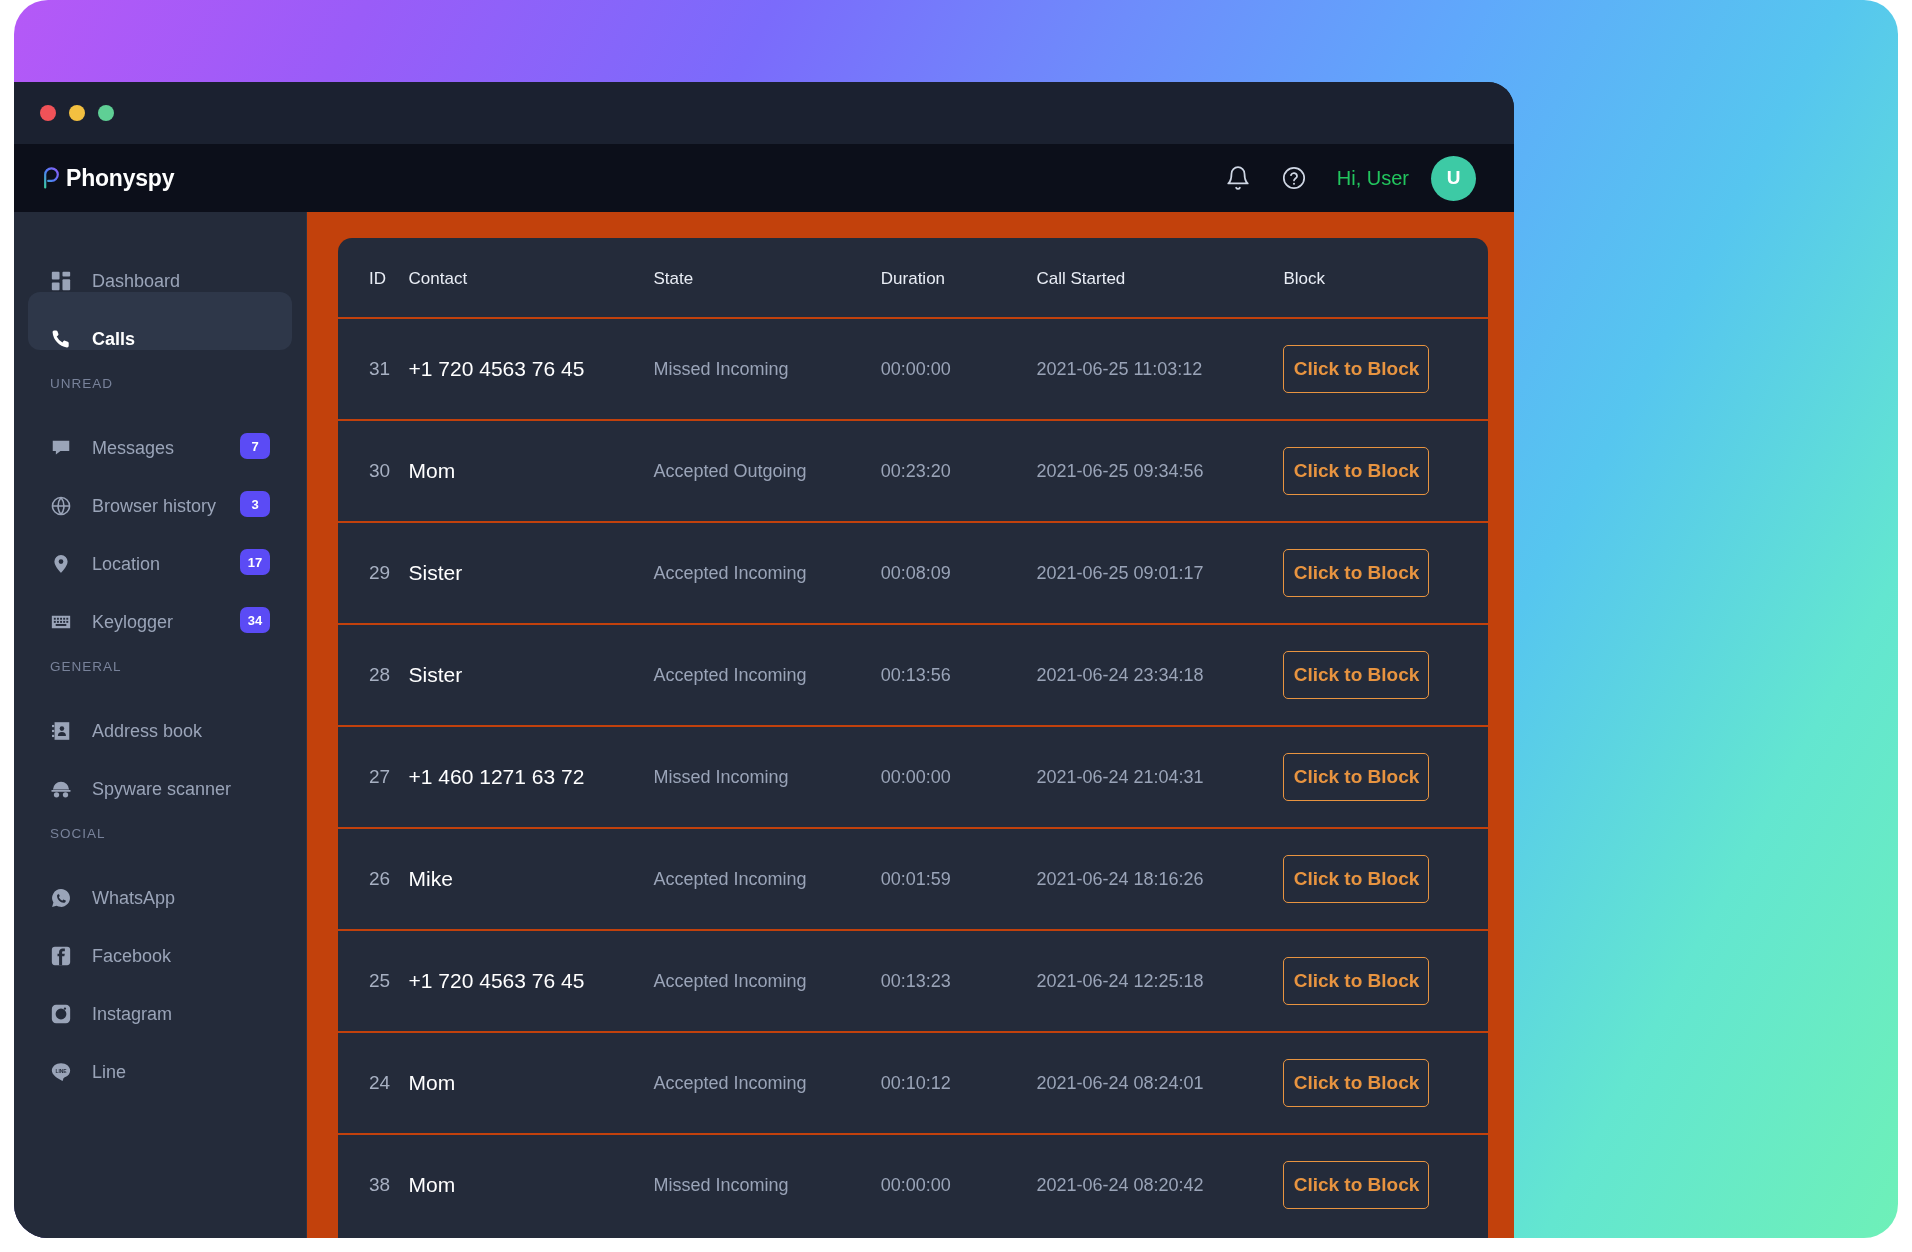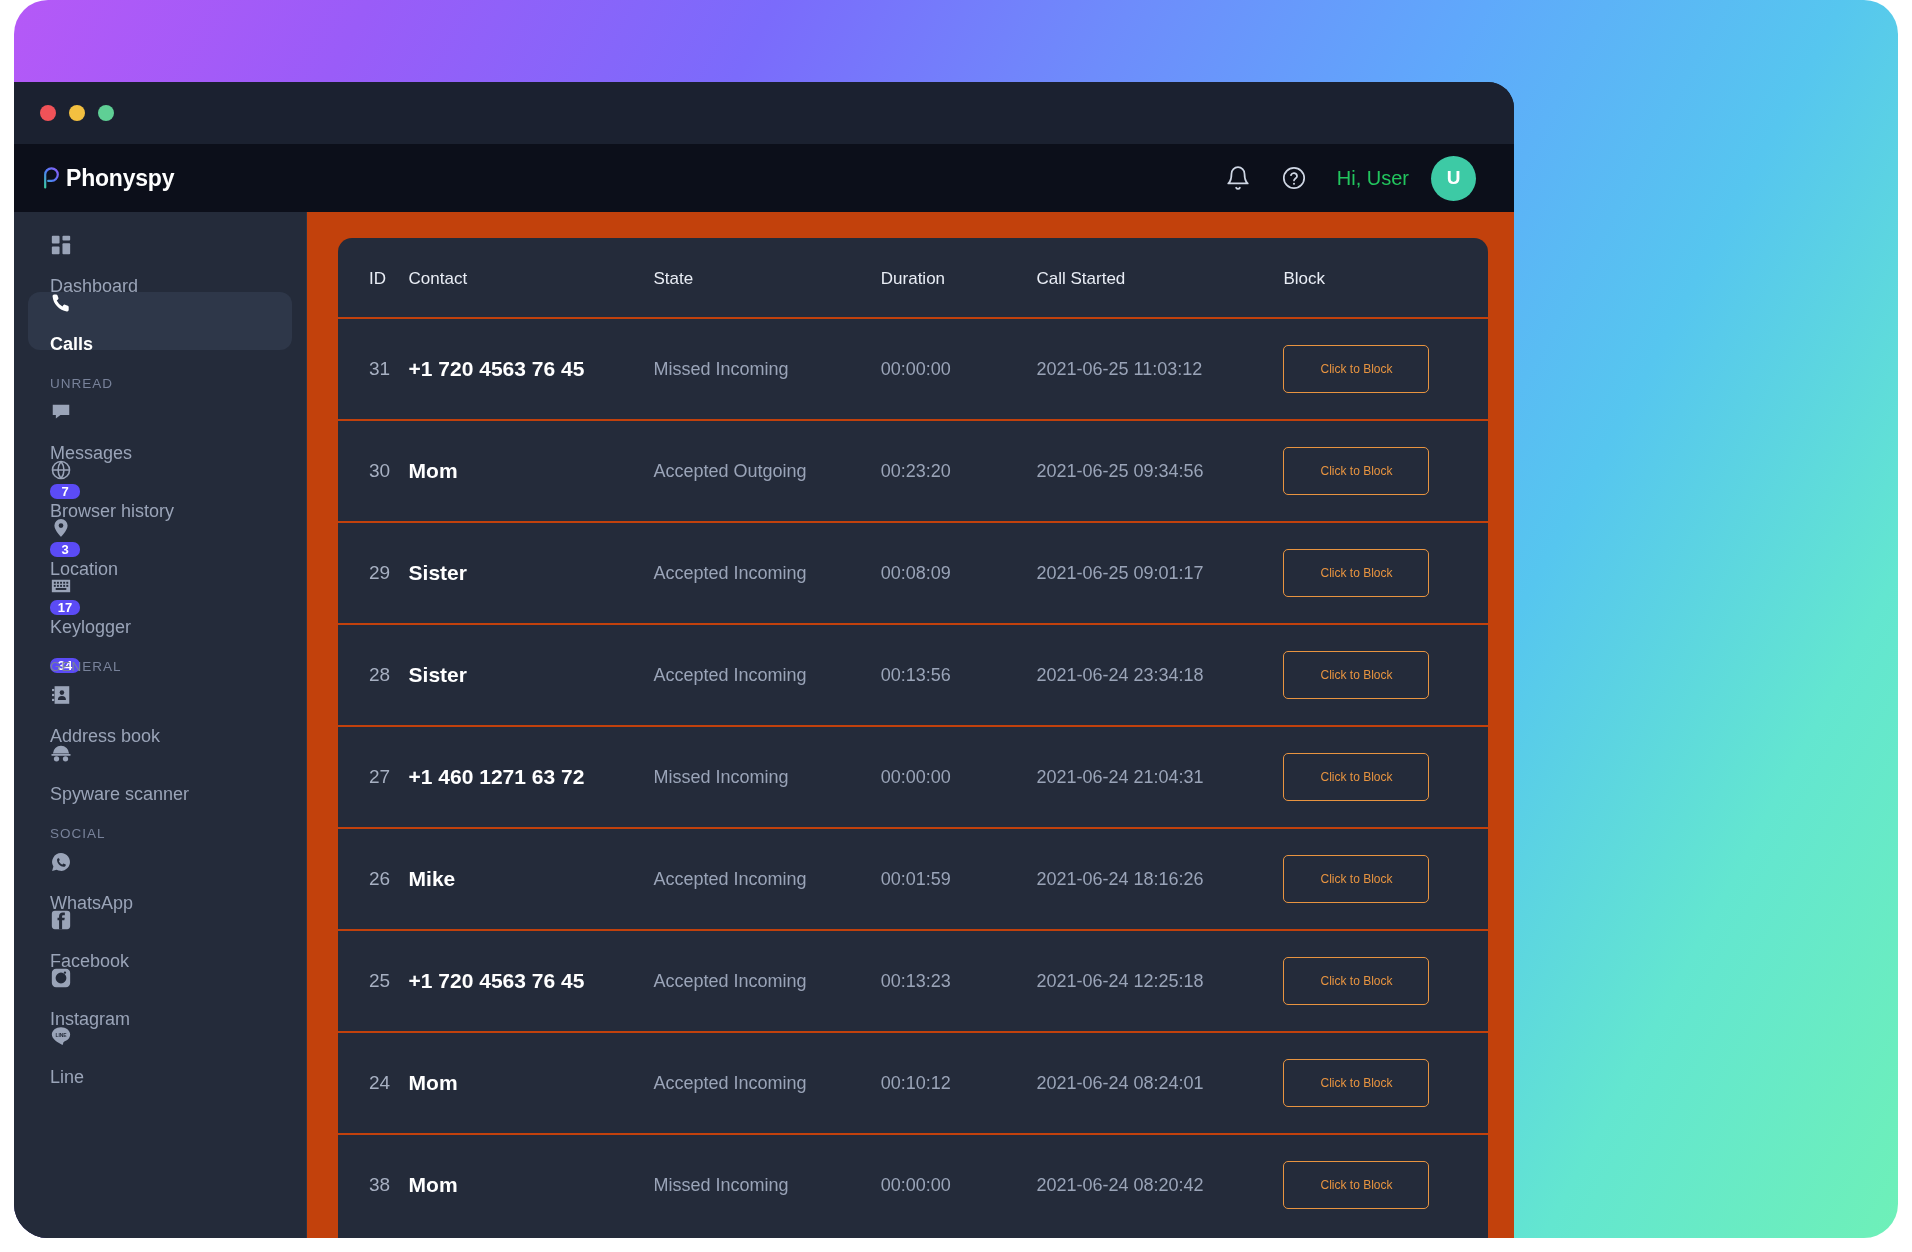--- a/index.html
+++ b/index.html
@@ -82,29 +82,28 @@
 
   
   #sidebar {
     width: 293px; flex: none;
     background: #242b3a;
     border-right: 1px solid #2c3444;
     padding-top: 22px;
     overflow: hidden;
   }
   .nav-item {
-    display: flex; align-items: flex-start;
+    display: flex; align-items: flex-end;
     height: 58px;
     margin: 0 14px;
     padding: 0 22px;
     border-radius: 12px;
     color: #9aa4b8;
     font-size: 18px;
     gap: 20px;
-    flex-direction: column;
   }
   .nav-item.active {
     background: #2e3749;
     color: #ffffff;
     font-weight: bold;
   }
   .nav-icon { width: 22px; height: 22px; flex: none; display: block; color: currentColor; }
   .nav-label { flex: 1 1 auto; white-space: nowrap; }
   .badge {
     min-width: 30px; height: 26px;
@@ -148,35 +147,36 @@
     vertical-align: middle;
   }
   col.c-id       { width: 68px; }
   col.c-contact  { width: 236px; }
   col.c-state    { width: 219px; }
   col.c-duration { width: 150px; }
   col.c-started  { width: 238px; }
   col.c-block    { width: 197px; }
   thead th.c-pad-left { padding-left: 31px; }
   td.cell-id      { padding-left: 31px; color: #a7b0c2; font-size: 19px; }
-  td.cell-contact { color: #ffffff; font-size: 21px; font-weight: bold; white-space: nowrap; margin-left: 8px; }
+  td.cell-contact { color: #ffffff; font-size: 21px; font-weight: normal; white-space: nowrap; margin-left: 8px; }
   td.cell-state   { color: #9aa4b8; font-size: 18px; }
   td.cell-dur     { color: #9aa4b8; font-size: 18px; }
   td.cell-start   { color: #9aa4b8; font-size: 18px; white-space: nowrap; }
   .block-btn {
     display: inline-flex; align-items: center; justify-content: center;
     width: 146px; height: 48px;
     border: 1px solid #e89440;
     border-radius: 5px;
     background: transparent;
     color: #e89440;
-    font-size: 12px;
+    font-size: 19px;
     font-family: "Liberation Sans", sans-serif;
     cursor: pointer;
     white-space: nowrap;
+    font-weight: bold;
   }
 </style>
 </head>
 <body>
 
 <div id="backdrop">
 
   <div id="window">
 
     <div id="titlebar">

